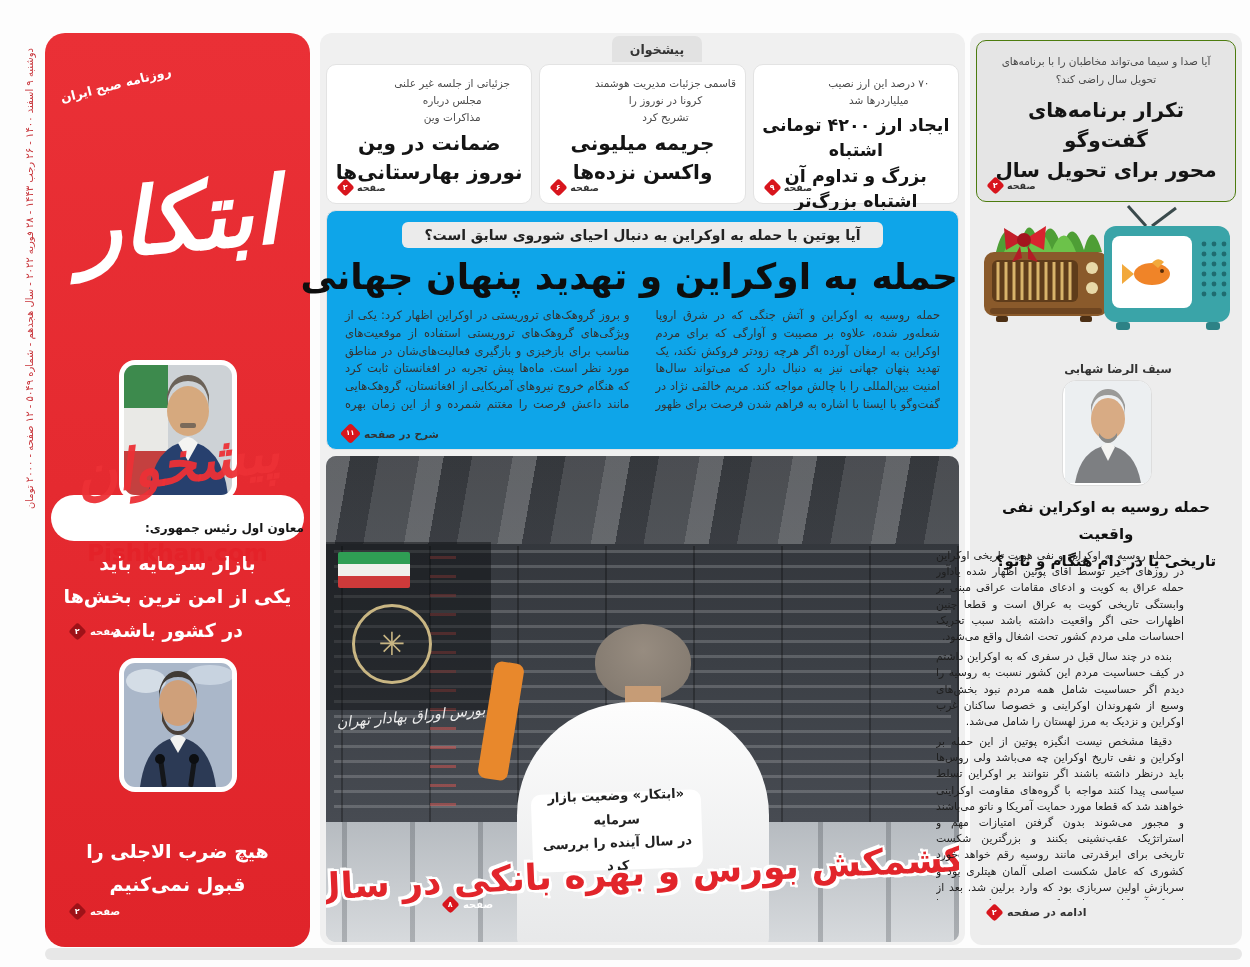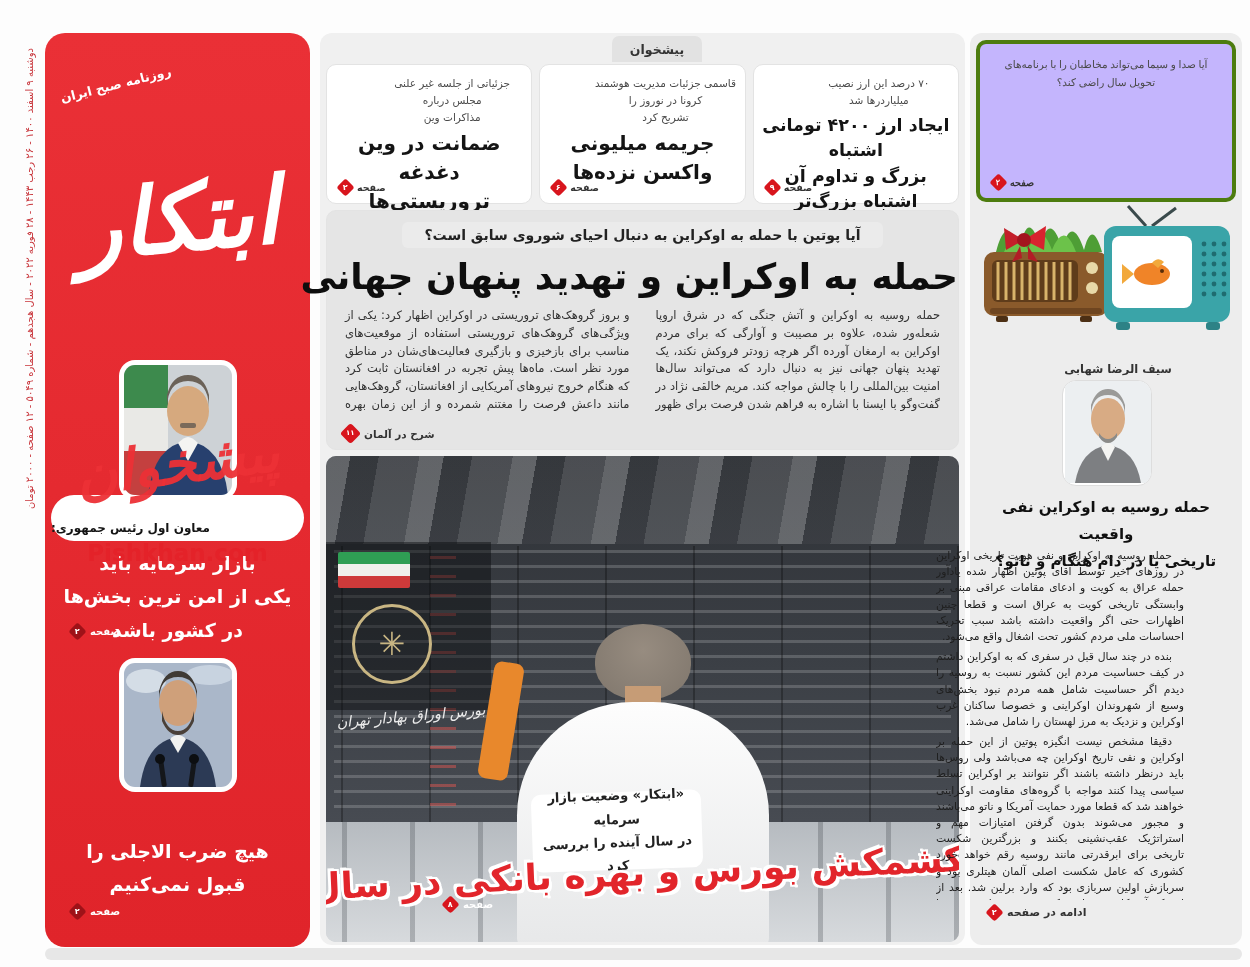--- a/index.html
+++ b/index.html
@@ -12,21 +12,21 @@
            background:linear-gradient(180deg,#ea3036,#e0242a);border-radius:20px;z-index:2;}
   .logo-sub{position:absolute;left:14px;top:44px;color:#fff;font-size:12.5px;font-weight:700;
             transform:rotate(-14deg);white-space:nowrap;}
   .logo{position:absolute;left:0;right:0;top:52px;height:268px;display:flex;align-items:center;
         justify-content:center;color:#fff;font-size:92px;font-weight:800;font-style:italic;
         transform:rotate(-5deg);letter-spacing:-2px;}
   .pframe{position:absolute;left:50%;transform:translateX(-50%);width:118px;background:#fff;
           border-radius:16px;padding:5px;box-sizing:border-box;z-index:3;}
   .pframe svg{display:block;border-radius:11px;}
   .band{position:absolute;left:6px;right:6px;height:46px;background:#fff;border-radius:24px;z-index:2;
-        display:flex;align-items:flex-end;justify-content:flex-end;padding-bottom:6px;box-sizing:border-box;}
+        display:flex;align-items:flex-end;justify-content:flex-start;padding-bottom:6px;box-sizing:border-box;}
   .band .cap{font-size:12px;font-weight:700;color:#151515;}
   .red-headline{position:absolute;left:8px;right:8px;text-align:center;color:#fff;font-weight:800;
                 font-size:19px;line-height:1.75;z-index:3;}
   .red-badge{position:absolute;display:flex;align-items:center;gap:6px;color:#fff;font-size:10px;
              font-weight:700;z-index:3;}
   .wm-fa{position:absolute;left:8px;top:398px;width:249px;text-align:center;color:rgba(236,48,54,.95);
          font-size:56px;font-weight:800;font-style:italic;transform:rotate(-7deg);z-index:4;pointer-events:none;}
   .wm-en{position:absolute;left:8px;top:507px;width:249px;text-align:center;color:#e42229;
          font-size:23px;font-weight:800;z-index:4;pointer-events:none;font-style:normal;}
 
@@ -52,21 +52,21 @@
   .hl-lg{font-size:20px;} .hl-md{font-size:17.5px;}
   .badge{position:absolute;left:12px;bottom:9px;display:flex;align-items:center;gap:5px;
          font-size:9.5px;font-weight:700;color:#333;}
   .diamond{width:13px;height:13px;background:#d8151d;border-radius:3px;transform:rotate(45deg);
            display:flex;align-items:center;justify-content:center;flex:none;}
   .diamond>span{transform:rotate(-45deg);font-size:8px;color:#fff;font-weight:700;line-height:1;}
   .diamond.lg{width:15px;height:15px;} .diamond.lg>span{font-size:7px;}
   .diamond.dk{background:#9e1218;}
 
   
-  .main-box{position:absolute;left:326px;top:210px;width:633px;height:240px;background:#e5e5e5;
+  .main-box{position:absolute;left:326px;top:210px;width:633px;height:240px;background:#0ea5e9;
             border:1px solid #e3e3e3;border-radius:10px;z-index:2;box-sizing:border-box;}
   .kicker-pill{margin:11px auto 0;display:table;background:#ebebeb;border-radius:6px;
                padding:5px 22px;font-size:14px;font-weight:700;color:#222;}
   .main-hl{text-align:center;font-size:36px;font-weight:800;color:#0e0e0e;margin-top:8px;
            white-space:nowrap;letter-spacing:-1px;}
   .main-body{column-count:2;column-gap:26px;padding:10px 18px 0;font-size:11.5px;color:#333;
              text-align:justify;line-height:1.55;height:122px;overflow:hidden;}
   .main-ref{position:absolute;left:16px;bottom:8px;display:flex;align-items:center;gap:6px;
             font-size:10.5px;font-weight:700;color:#333;}
 
@@ -107,22 +107,22 @@
              box-sizing:border-box;z-index:4;}
   .photo-hl{position:absolute;left:-6px;right:-6px;top:396px;text-align:center;font-size:36px;font-weight:900;
             color:#e2252b;transform:rotate(-2.5deg);white-space:nowrap;z-index:5;letter-spacing:-1px;
             text-shadow:2px 0 0 #fff,-2px 0 0 #fff,0 2px 0 #fff,0 -2px 0 #fff,
                         2px 2px 0 #fff,-2px -2px 0 #fff,2px -2px 0 #fff,-2px 2px 0 #fff,
                         3px 3px 0 #fff,-3px -3px 0 #fff;}
   .photo-badge{position:absolute;left:118px;top:442px;display:flex;align-items:center;gap:6px;
                color:#fff;font-size:10px;font-weight:700;z-index:6;}
 
   
-  .tv-box{position:absolute;left:976px;top:40px;width:260px;height:162px;background:#c4b5fd;
-          border:4px solid #4d7c0f;border-radius:10px;z-index:2;box-sizing:border-box;padding:12px 8px;font-family:Liberation Serif, serif;}
+  .tv-box{position:absolute;left:976px;top:40px;width:260px;height:162px;background:#e5e5e5;
+          border:1px solid #4d7c0f;border-radius:10px;z-index:2;box-sizing:border-box;padding:12px 8px;}
   .tv-box .kick{font-size:10.5px;color:#4a4a4a;text-align:center;line-height:1.7;}
   .tv-box .hl{font-size:20px;font-weight:800;color:#141414;text-align:center;line-height:1.5;margin-top:6px;}
   .nowruz{position:absolute;left:976px;top:204px;width:260px;height:128px;z-index:2;}
   .ed-label{position:absolute;left:970px;top:340px;width:272px;text-align:center;font-size:15px;
             font-weight:800;color:#141414;z-index:2;}
   .ed-author{position:absolute;left:970px;top:362px;width:272px;text-align:center;font-size:11.5px;
              font-weight:700;color:#333;z-index:2;padding-left:12px;}
   .ed-portrait{position:absolute;left:1062px;top:380px;width:88px;height:104px;background:#fff;
                border:1px solid #ddd;border-radius:14px;overflow:hidden;z-index:2;}
   .ed-hl{position:absolute;left:974px;top:494px;width:264px;text-align:center;font-size:15px;
@@ -227,40 +227,40 @@
         <span>صفحه</span>
         <span class="diamond">
             <span>۶</span>
           </span>
       </div>
     </div>
     <div class="sbox">
       <div class="kick pre">جزئیاتی از جلسه غیر علنی مجلس درباره
 مذاکرات وین</div>
       <div class="hl hl-lg pre">ضمانت در وین
-دغدغه تروریستی‌ها</div>
+نوروز بهارستانی‌ها</div>
       <div class="badge">
         <span>صفحه</span>
         <span class="diamond">
             <span>۲</span>
           </span>
       </div>
     </div>
   </div>
 
   <div class="main-box">
     <div class="kicker-pill">آیا پوتین با حمله به اوکراین به دنبال احیای شوروی سابق است؟</div>
     <div class="main-hl">حمله به اوکراین و تهدید پنهان جهانی</div>
     <div class="main-body">
       <span>حمله روسیه به اوکراین و آتش جنگی که در شرق اروپا شعله‌ور شده، علاوه بر مصیبت و آوارگی که برای مردم اوکراین به ارمغان آورده اگر هرچه زودتر فروکش نکند، یک تهدید پنهان جهانی نیز به دنبال دارد که می‌تواند سال‌ها امنیت بین‌المللی را با چالش مواجه کند. مریم خالقی نژاد در گفت‌وگو با ایسنا با اشاره به فراهم شدن فرصت برای ظهور و بروز گروهک‌های تروریستی در اوکراین اظهار کرد: یکی از ویژگی‌های گروهک‌های تروریستی</span>
       <span> </span>
       <span>استفاده از موقعیت‌های مناسب برای بازخیزی و بازگیری فعالیت‌های‌شان در مناطق مورد نظر است. ماه‌ها پیش تجربه در افغانستان ثابت کرد که هنگام خروج نیروهای آمریکایی از افغانستان، گروهک‌هایی مانند داعش فرصت را مغتنم شمرده و از این زمان بهره بردند و برخی فعالیت‌هایی هرچند ناکام را در افغانستان درگیر و دار جنگ طالبان و دولت افغانستان انجام دادند.</span>
     </div>
     <div class="main-ref">
-      <span>شرح در آلمان</span>
+      <span>شرح در صفحه</span>
       <span class="diamond lg">
           <span>۱۱</span>
         </span>
     </div>
   </div>
 
   <div class="photo">
     <div class="board"></div>
     <div class="reflect"></div>
     <div class="rows"></div>
@@ -285,20 +285,22 @@
       <span>صفحه</span>
       <span class="diamond">
           <span>۸</span>
         </span>
     </div>
   </div>
 
   <div class="tv-box">
     <div class="kick pre">آیا صدا و سیما می‌تواند مخاطبان را با برنامه‌های
 تحویل سال راضی کند؟</div>
+    <div class="hl pre">تکرار برنامه‌های گفت‌وگو
+محور برای تحویل سال</div>
     <div class="badge">
       <span>صفحه</span>
       <span class="diamond">
           <span>۲</span>
         </span>
     </div>
   </div>
 
   <div class="nowruz">
     <svg width="260" height="128" viewBox="0 0 260 128">

